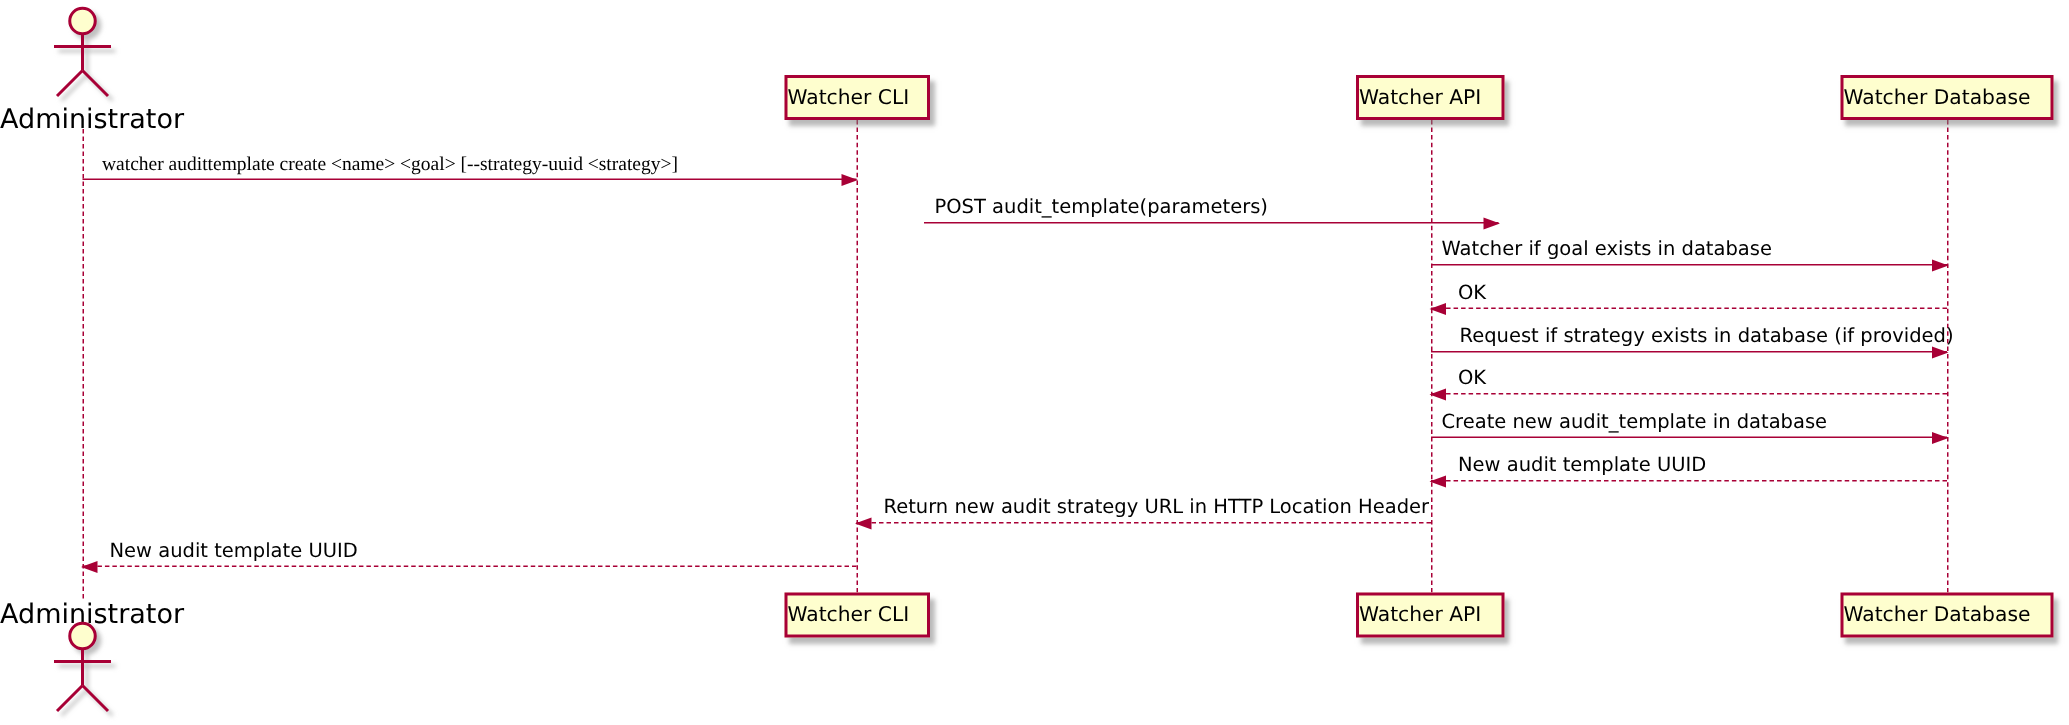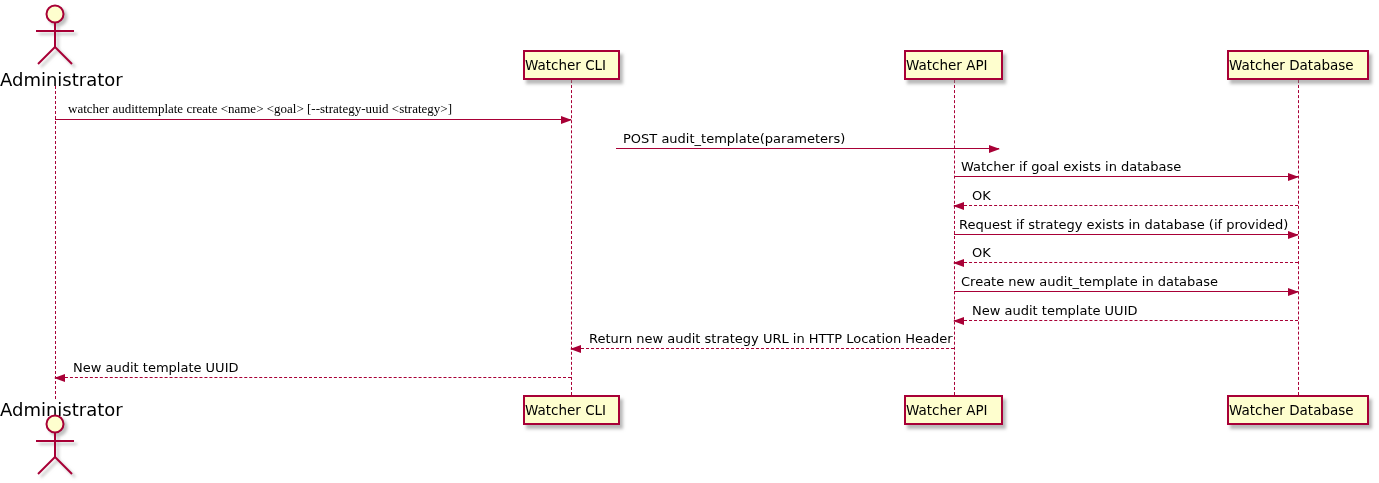--- a/index.html
+++ b/index.html
@@ -125,21 +125,21 @@
     <div class="arrowhead right"></div>
   </div>
 
   <div class="msg dashed" style="left:954px; top:188px; width:344px;">
     <span class="msg-label" style="left:18px;">OK</span>
     <div class="msg-line"></div>
     <div class="arrowhead left"></div>
   </div>
 
   <div class="msg solid" style="left:954px; top:217px; width:344px;">
-    <span class="msg-label" style="left:5px;margin-top:40px;">Request if strategy exists in database (if provided)</span>
+    <span class="msg-label" style="left:19px;margin-top:40px;">Request if strategy exists in database (if provided)</span>
     <div class="msg-line"></div>
     <div class="arrowhead right"></div>
   </div>
 
   <div class="msg dashed" style="left:954px; top:245px; width:344px;">
     <span class="msg-label" style="left:18px;">OK</span>
     <div class="msg-line"></div>
     <div class="arrowhead left"></div>
   </div>
 

